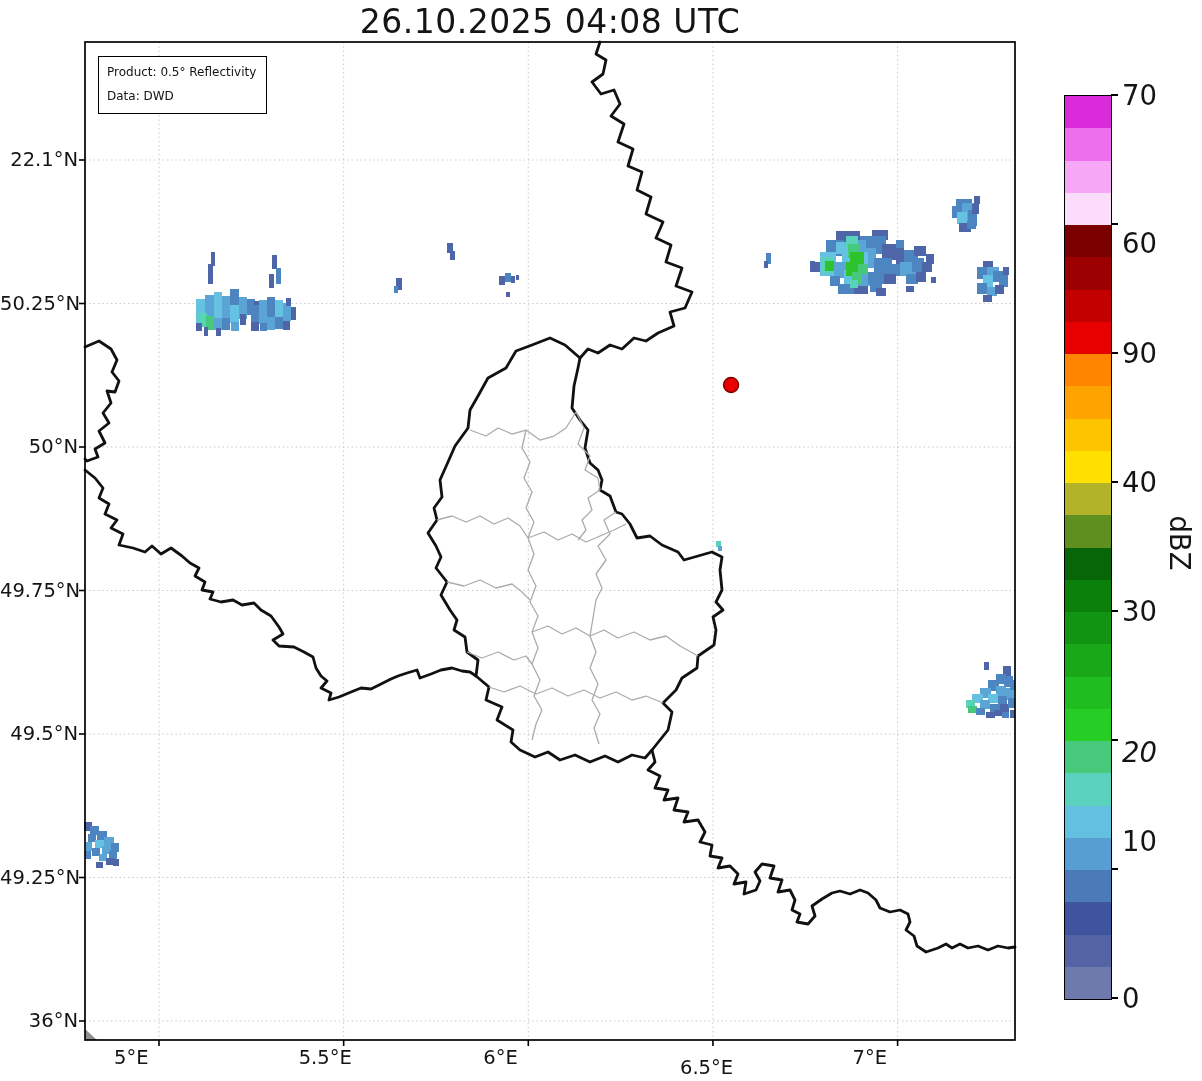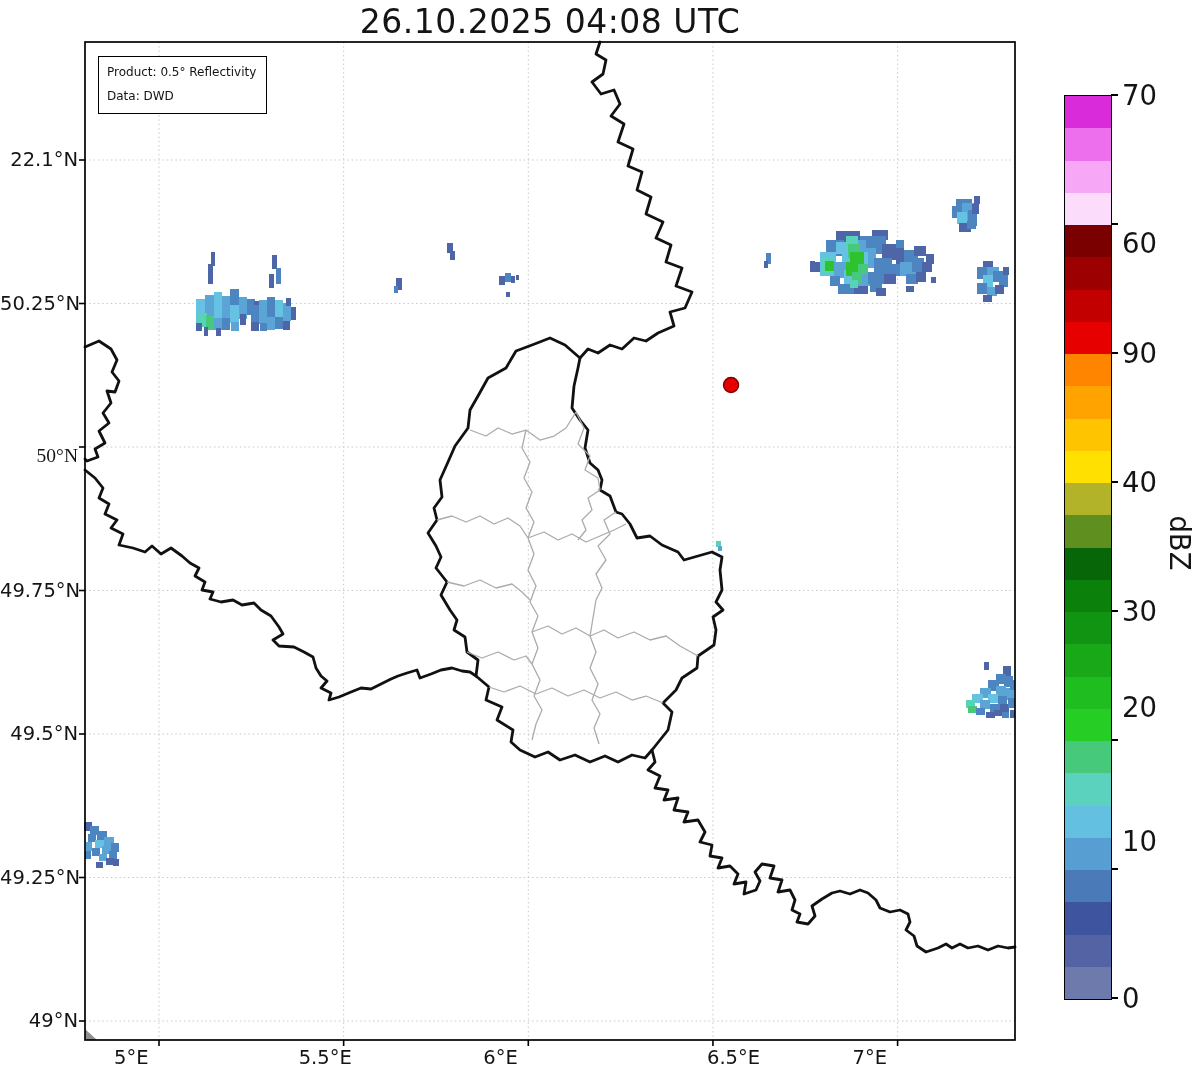--- a/index.html
+++ b/index.html
@@ -250,31 +250,31 @@
   </svg>
 
   <div class="infobox">
     <div>Product: 0.5° Reflectivity</div>
     <div>Data: DWD</div>
   </div>
 
   <div id="lat-labels">
       <div class="lat-label" style="top: 148px;">22.1°N</div>
       <div class="lat-label" style="top: 291.5px;">50.25°N</div>
-      <div class="lat-label" style="top: 444px; font-family: Liberation Serif, serif;">50°N</div>
+      <div class="lat-label" style="top: 435px;">50°N</div>
       <div class="lat-label" style="top: 578.5px;">49.75°N</div>
       <div class="lat-label" style="top: 722px;">49.5°N</div>
       <div class="lat-label" style="top: 865.5px;">49.25°N</div>
-      <div class="lat-label" style="top: 1009px;">49°N</div>
+      <div class="lat-label" style="top: 1009px;">36°N</div>
     </div>
   <div id="lon-labels">
       <div class="lon-label" style="left: 114px;">5°E</div>
       <div class="lon-label" style="left: 298.65px;">5.5°E</div>
       <div class="lon-label" style="left: 483.3px;">6°E</div>
-      <div class="lon-label" style="left: 707px;">6.5°E</div>
+      <div class="lon-label" style="left: 680px; margin-top: 10px;">6.5°E</div>
       <div class="lon-label" style="left: 852.6px;">7°E</div>
     </div>
 
   <div class="cbar" id="cbar">
       <div class="cbar-seg" style="background: rgb(110, 122, 171);"></div>
       <div class="cbar-seg" style="background: rgb(83, 99, 163);"></div>
       <div class="cbar-seg" style="background: rgb(63, 84, 158);"></div>
       <div class="cbar-seg" style="background: rgb(74, 122, 184);"></div>
       <div class="cbar-seg" style="background: rgb(87, 158, 210);"></div>
       <div class="cbar-seg" style="background: rgb(99, 192, 225);"></div>
@@ -300,21 +300,21 @@
       <div class="cbar-seg" style="background: rgb(246, 168, 246);"></div>
       <div class="cbar-seg" style="background: rgb(238, 111, 238);"></div>
       <div class="cbar-seg" style="background: rgb(217, 43, 217);"></div>
     </div>
   <div id="cbar-ticks">
       <div class="cb-tick" style="top: 997.2px;"></div>
       <div class="cb-tick-label" style="top: 981px;">0</div>
       <div class="cb-tick" style="top: 868.2px;"></div>
       <div class="cb-tick-label" style="top: 824px;">10</div>
       <div class="cb-tick" style="top: 739.2px;"></div>
-      <div class="cb-tick-label" style="top: 690px;">20</div>
+      <div class="cb-tick-label" style="top: 735px; font-style: italic;">20</div>
       <div class="cb-tick" style="top: 610.2px;"></div>
       <div class="cb-tick-label" style="top: 594px;">30</div>
       <div class="cb-tick" style="top: 481.2px;"></div>
       <div class="cb-tick-label" style="top: 465px;">40</div>
       <div class="cb-tick" style="top: 352.2px;"></div>
       <div class="cb-tick-label" style="top: 336px;">90</div>
       <div class="cb-tick" style="top: 223.2px;"></div>
       <div class="cb-tick-label" style="top: 207px; margin-top: 19px;">60</div>
       <div class="cb-tick" style="top: 94.2px;"></div>
       <div class="cb-tick-label" style="top: 78px;">70</div>

